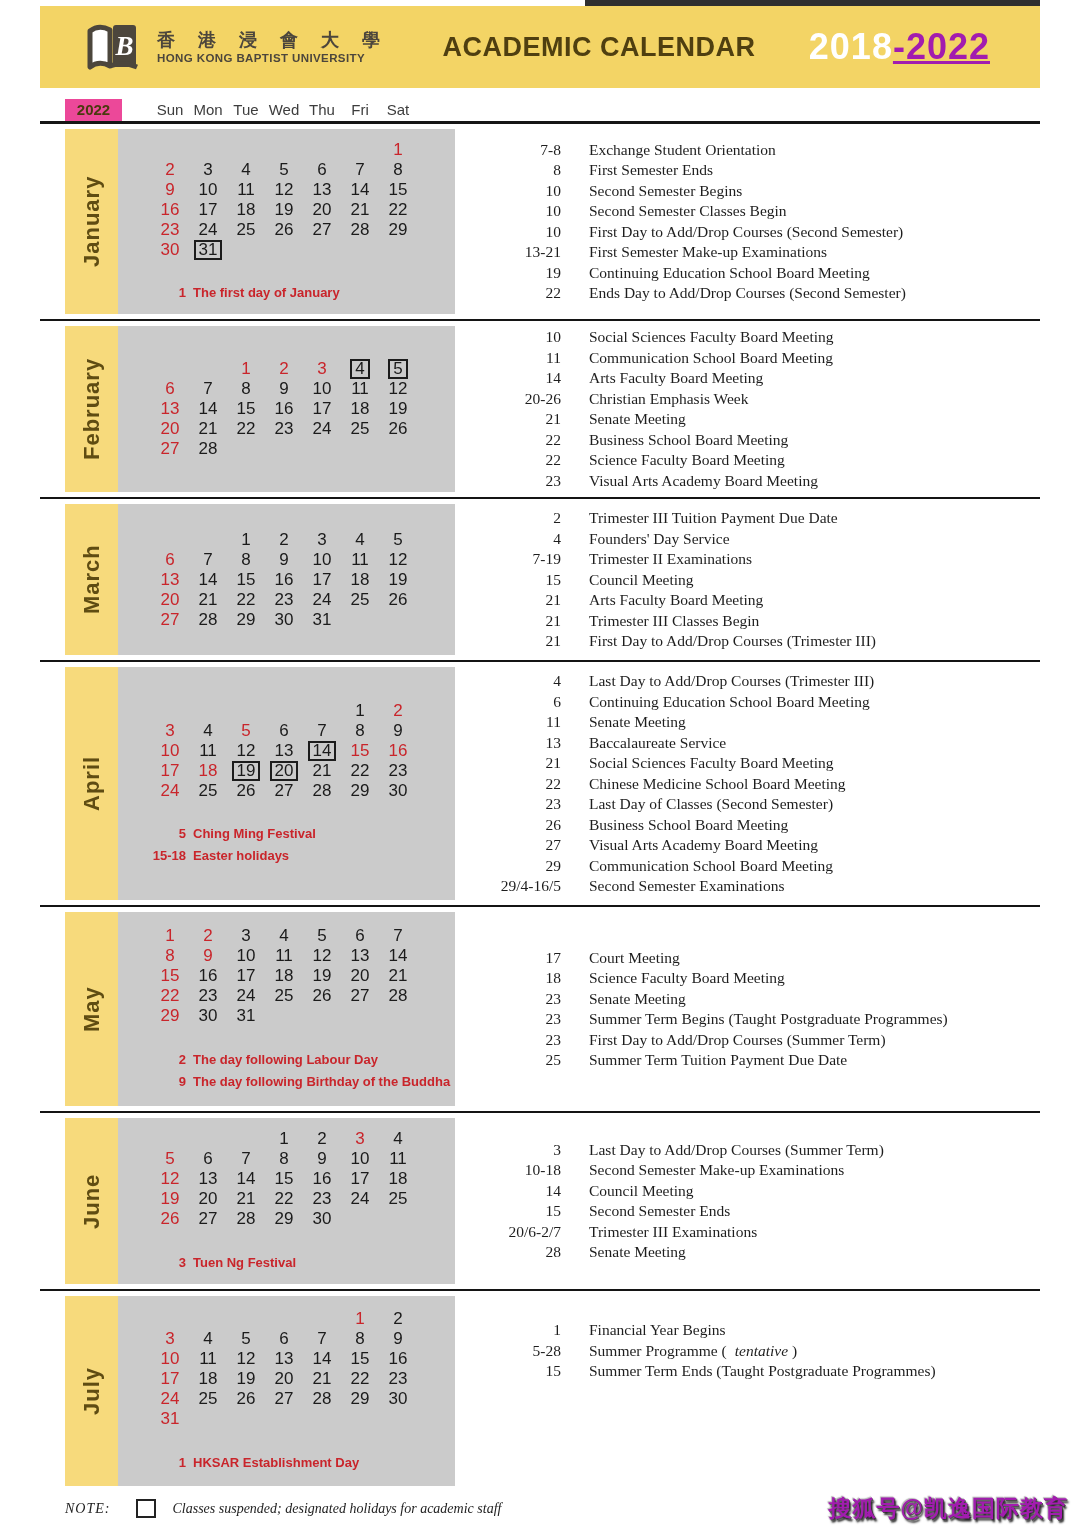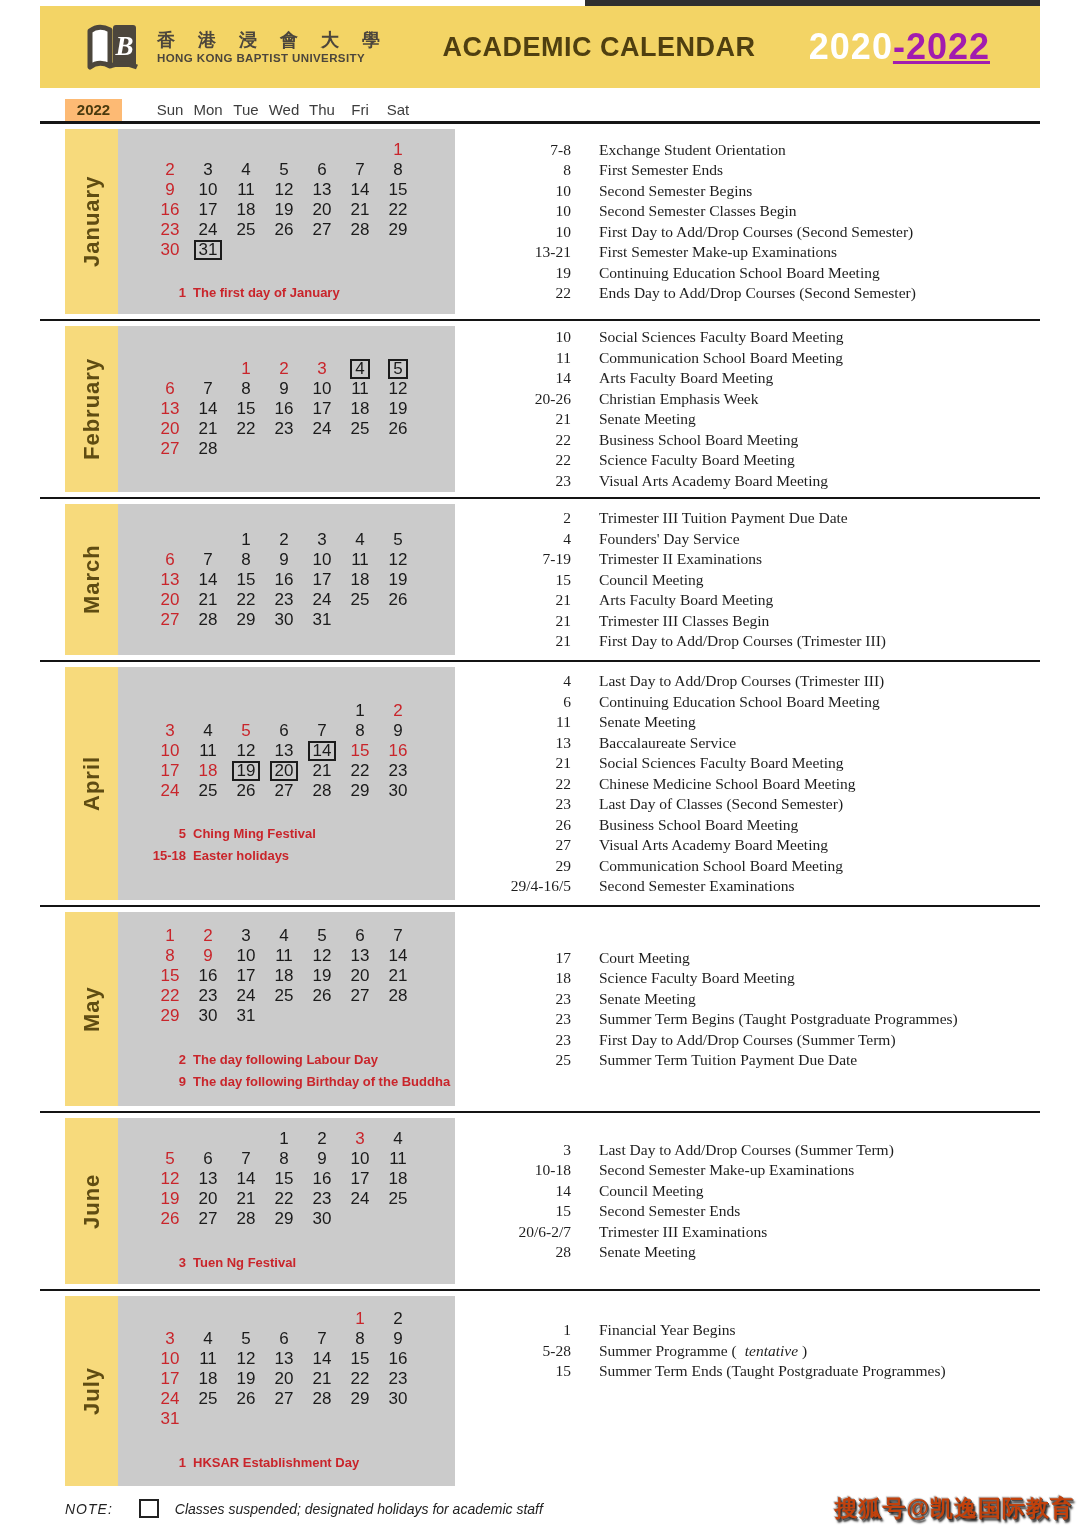--- a/index.html
+++ b/index.html
@@ -13,21 +13,21 @@
   .logo{display:flex;align-items:center;gap:13px;}
   .logo-text-cn{font-size:18px;font-weight:bold;letter-spacing:9px;color:#4c463c;line-height:22px;}
   .logo-text-en{font-size:11.5px;font-weight:bold;letter-spacing:0.4px;color:#4c463c;line-height:15px;}
   .band-title{flex:1;text-align:center;font-size:27px;font-weight:bold;letter-spacing:0.5px;color:#4f3f10;}
   .band-years{font-size:36px;font-weight:bold;letter-spacing:1px;white-space:nowrap;}
   .band-years .y-light{color:#ffffff;}
   .band-years .y-dark{color:#a21caf;text-decoration:underline;}
 
   
   .cal-header{margin-top:10px;height:26px;display:flex;align-items:center;border-bottom:3px solid #161616;box-sizing:border-box;}
-  .year-box{margin-left:25px;width:57px;height:22px;line-height:22px;text-align:center;background:#fdba74;
+  .year-box{margin-left:25px;width:57px;height:22px;line-height:22px;text-align:center;background:#ec4899;
             font-weight:bold;font-size:15px;color:#4a3a0e;}
   .weekdays{display:flex;margin-left:29px;}
   .weekday{width:38px;text-align:center;font-size:15px;color:#3d3d3d;}
 
   
   .month-row{display:flex;align-items:stretch;box-sizing:border-box;padding:5px 0 5px 0;border-bottom:2px solid #141414;}
   #months .month-row:nth-of-type(1){height:197px;}
   #months .month-row:nth-of-type(2){height:178px;}
   #months .month-row:nth-of-type(3){height:163px;}
   #months .month-row:nth-of-type(4){height:245px;}
@@ -42,36 +42,36 @@
              padding-left:33px;box-sizing:border-box;}
   .week{display:flex;height:20px;}
   .cell{width:38px;height:20px;line-height:20px;text-align:center;font-size:17px;color:#1b1b1b;}
   .cell .red{color:#c9252b;}
   .boxed{display:inline-block;border:2px solid #1c1c1c;line-height:16px;padding:0 3px;margin:-2px 0;}
   .notes{margin-top:22px;}
   .note-row{display:flex;height:22px;align-items:center;font-size:13px;font-weight:bold;color:#c9252b;}
   .note-date{width:35px;text-align:right;}
   .note-text{margin-left:7px;}
 
-  .events{flex:1;display:flex;flex-direction:column;justify-content:center;padding-left:16px;box-sizing:border-box;
+  .events{flex:1;display:flex;flex-direction:column;justify-content:center;padding-left:6px;box-sizing:border-box;
           font-family:"Liberation Serif",serif;}
   #months .month-row:nth-of-type(7) .events{justify-content:flex-start;padding-top:24px;}
   .event-row{display:flex;height:20.5px;align-items:center;font-size:15.5px;color:#1e1e1e;}
   .event-date{width:100px;text-align:right;flex:none;}
   .event-text{margin-left:28px;white-space:nowrap;}
   .event-text .it{font-style:italic;margin-left:8px;}
 
   
   .bottom-note{height:35px;display:flex;align-items:center;margin-left:25px;
-               font-family:Liberation Sans, sans-serif;font-style:italic;font-size:14px;color:#222;}
+               font-family:Liberation Serif, serif;font-style:italic;font-size:14px;color:#222;}
   .note-label{letter-spacing:1px;}
   .note-box{display:inline-block;width:16px;height:15px;border:2px solid #222;margin:0 16px 0 26px;background:#fff;}
 
   
-  .watermark{position:absolute;right:6px;bottom:2px;font-size:23px;font-weight:bold;letter-spacing:1px;color:#c2410c;
+  .watermark{position:absolute;right:12px;bottom:2px;font-size:23px;font-weight:bold;letter-spacing:1px;color:#a21caf;
              text-shadow:2px 3px 2px rgba(35,35,35,0.95),-1px -1px 1px rgba(130,130,130,0.6),1px 1px 0 rgba(60,60,60,0.8);}
 </style>
 </head>
 <body>
 
 <div class="page">
   <div class="top-strip"></div>
 
   <div class="content">
 
@@ -82,21 +82,21 @@
           <rect x="27" y="3" width="23" height="42" rx="3" fill="#4c463c"></rect>
           <path d="M24 44 Q37 39 51 45" stroke="#4c463c" stroke-width="5" fill="none"></path>
           <text x="38.5" y="33" font-size="27" fill="#ffffff" text-anchor="middle" font-family="Liberation Serif, serif" font-style="italic" font-weight="bold">B</text>
         </svg>
         <div>
           <div class="logo-text-cn">香 港 浸 會 大 學</div>
           <div class="logo-text-en">HONG KONG BAPTIST UNIVERSITY</div>
         </div>
       </div>
       <div class="band-title">ACADEMIC CALENDAR</div>
-      <div class="band-years"><span class="y-light">2020</span><span class="y-dark">-2022</span></div>
+      <div class="band-years"><span class="y-light">2018</span><span class="y-dark">-2022</span></div>
     </div>
 
     <div class="cal-header">
       <div class="year-box">2022</div>
       <div class="weekdays" id="weekdays">
           <div class="weekday">Sun</div>
           <div class="weekday">Mon</div>
           <div class="weekday">Tue</div>
           <div class="weekday">Wed</div>
           <div class="weekday">Thu</div>

